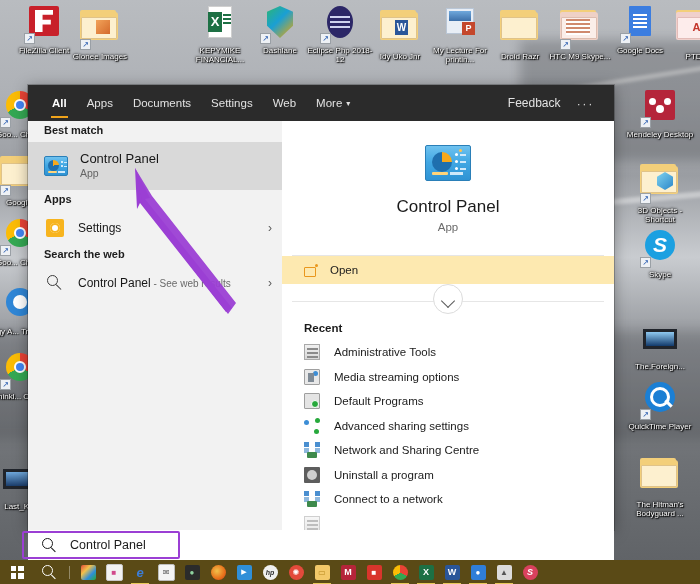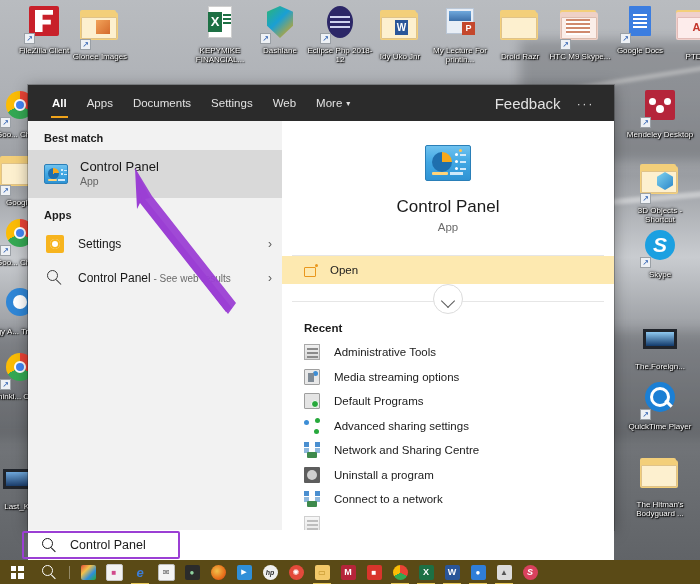--- a/index.html
+++ b/index.html
@@ -49,29 +49,29 @@
   }
   .tab{
     font-size:11.5px;padding:0 10px;height:36px;line-height:36px;position:relative;white-space:nowrap;color:#e2e2e2;
   }
   .tab.sel{color:#ffffff;font-weight:bold;}
   .tab.sel::after{
     content:"";position:absolute;left:9px;right:9px;bottom:3px;height:2.5px;background:#f0a31a;
   }
   .tab .caret{font-size:8px;margin-left:4px;position:relative;top:-1px;}
   .tabbar .spacer{flex:1;}
-  .feedback{font-size:15px;padding:0 10px;color:#e2e2e2;}
+  .feedback{font-size:12px;padding:0 10px;color:#e2e2e2;}
   .ellipsis{font-size:13px;padding:0 8px 0 6px;color:#cfcfcf;letter-spacing:1.5px;}
 
   .panes{display:flex;height:409px;}
   .left-pane{width:254px;background:#f2f2f2;position:relative;}
   .right-pane{flex:1;background:#ffffff;position:relative;overflow:hidden;}
 
   .sec-head{
-    font-size:11px;font-weight:bold;color:#1d1d1d;padding:11px 0 6px 16px;
+    font-size:11px;font-weight:bold;color:#1d1d1d;padding:3px 0 6px 16px;
   }
   .row{
     display:flex;align-items:center;height:34px;padding:0 10px 0 16px;cursor:default;
   }
   .row.best{height:48px;background:#d9d9d9;}
   .row .ico{width:22px;height:22px;margin-right:12px;flex:0 0 22px;position:relative;}
   .row .txt{flex:1;min-width:0;}
   .row .t1{font-size:12px;color:#171717;line-height:14px;}
   .row.best .t1{font-size:13px;}
   .row .t2{font-size:10.5px;color:#656565;line-height:13px;margin-top:1px;}
@@ -459,20 +459,21 @@
             <div class="gear">
                 <div class="hole"></div>
               </div>
           </div>
           <div class="txt">
             <div class="t1">Settings</div>
           </div>
           <div class="chev">›</div>
         </div>
 
+        <div class="sec-head">Search the web</div>
 
         <div class="row">
           <div class="ico">
             <div class="magnifier">
                 <div class="c"></div>
                 <div class="h"></div>
               </div>
           </div>
           <div class="txt">
             <div class="t1"><span>Control Panel</span><span class="sub-web"> - See web results</span></div>

